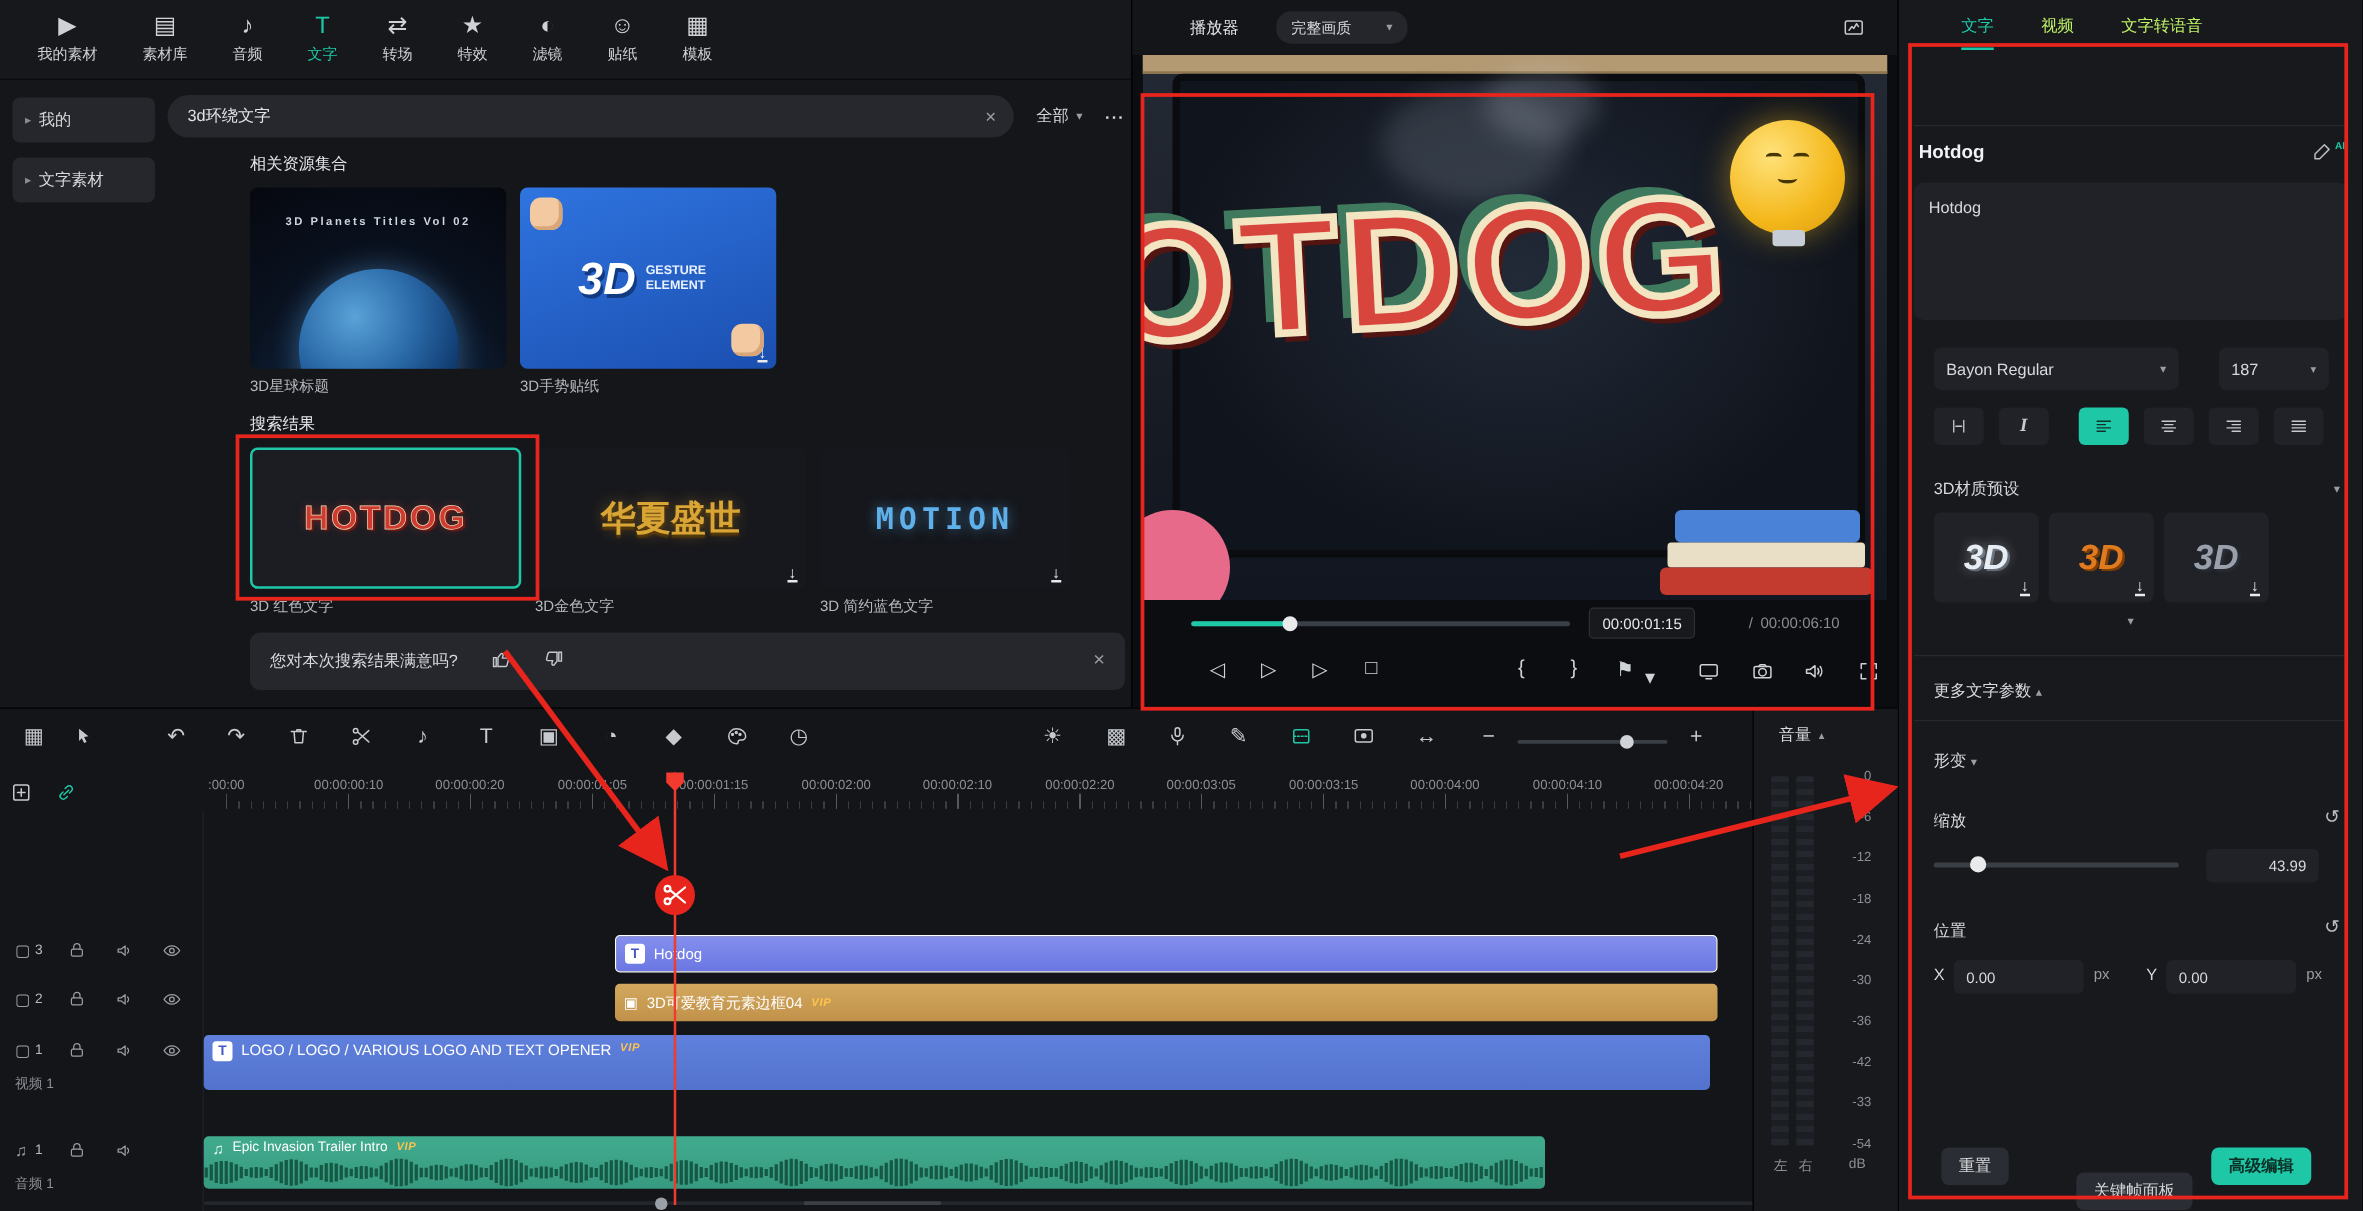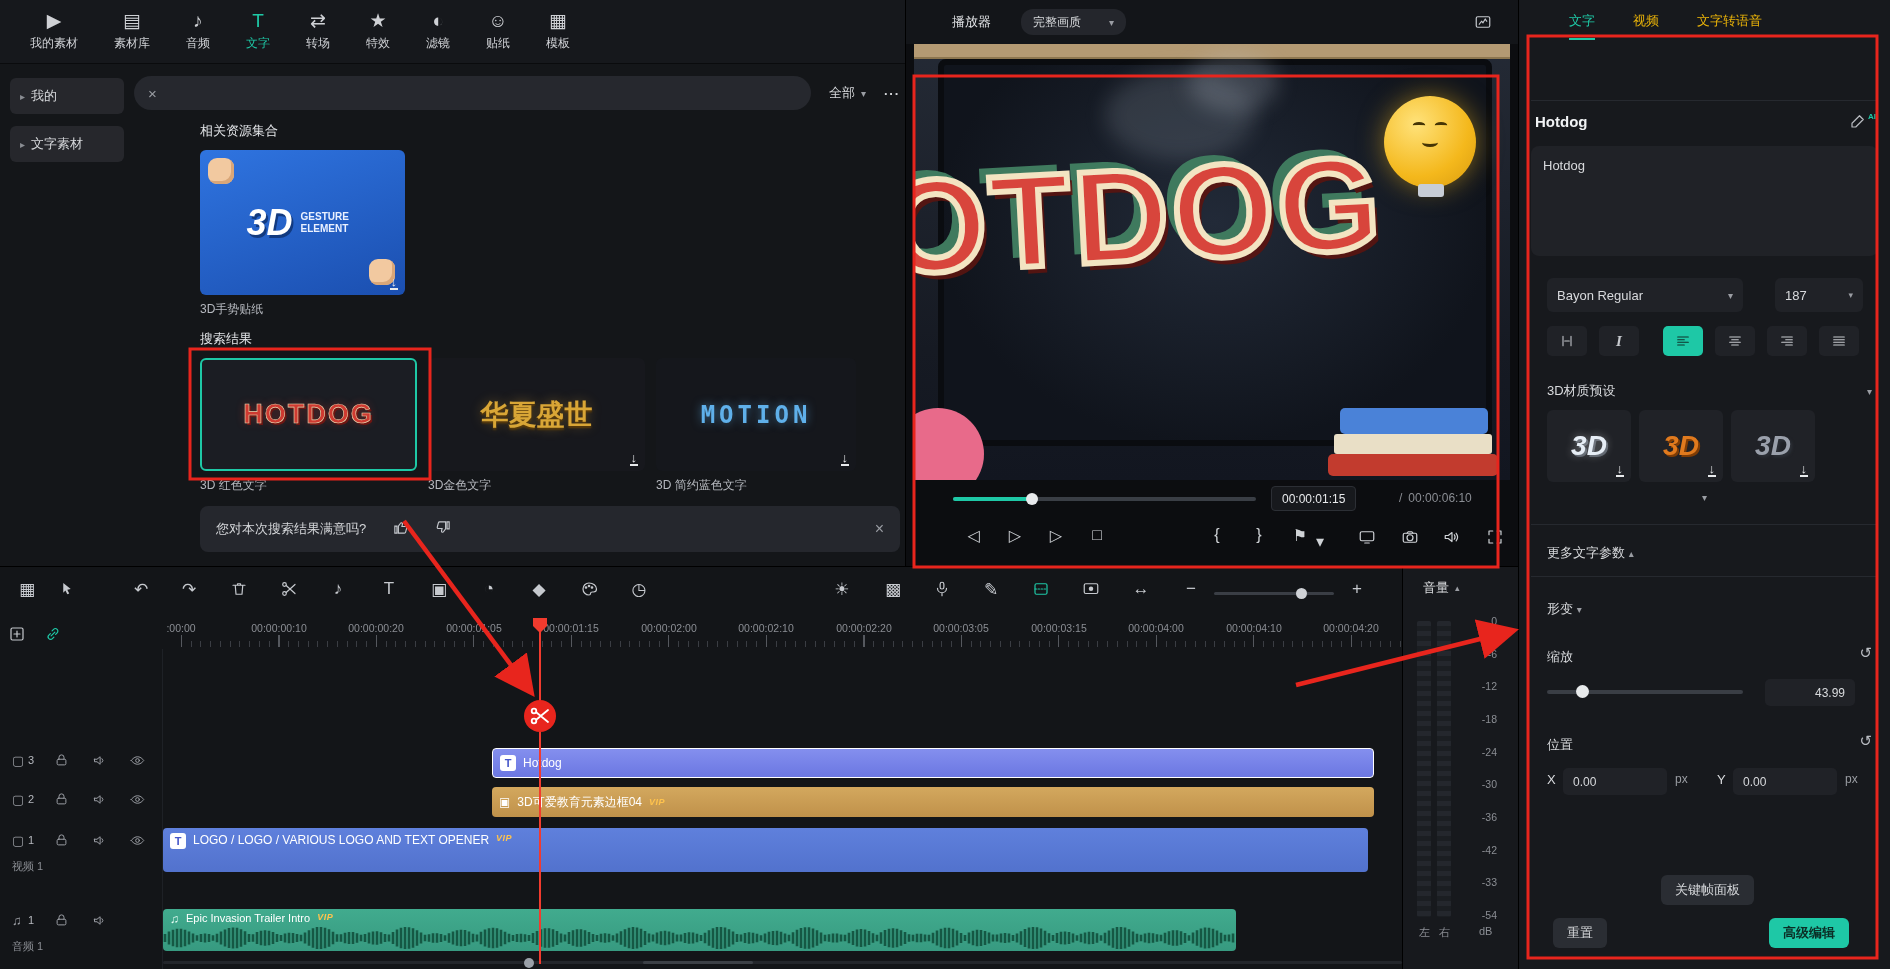--- a/index.html
+++ b/index.html
@@ -91,21 +91,21 @@
   .seek-dot{position:absolute;left:26%;top:-4px;width:12px;height:12px;margin-left:-6px;border-radius:50%;background:#e8eaec;}
   .time-pill{position:absolute;left:365px;top:486px;height:25px;background:#17191d;border:1px solid #2c2f35;border-radius:4px;padding:0 10px;display:flex;align-items:center;font-size:12px;color:#e8eaec;}
   .time-total{position:absolute;left:493px;top:491px;font-size:12px;color:#8a8d93;display:flex;gap:6px;}
   .transport{position:absolute;left:0;top:518px;right:0;height:40px;}
   .tpi{position:absolute;top:8px;width:22px;text-align:center;font-size:16px;color:#cfd2d6;cursor:pointer;}
   .tpi svg.ic{margin:2px auto 0;}
 
   
   .props{position:absolute;left:1518px;top:0;width:372px;height:969px;background:#17191d;border-left:1px solid #000;}
   .ptabs{position:absolute;left:50px;top:12px;display:flex;gap:38px;font-size:13px;}
-  .ptab{color:#eab308;cursor:pointer;padding-bottom:8px;}
+  .ptab{color:#bef264;cursor:pointer;padding-bottom:8px;}
   .ptab.active{color:#1ec8a6;border-bottom:2px solid #1ec8a6;}
   .subtabs{position:absolute;left:16px;right:14px;top:56px;display:flex;align-items:center;}
   .pill{background:#1d2b27;border:1px solid #245f52;color:#1ec8a6;border-radius:6px;padding:7px 16px;font-size:13px;cursor:pointer;}
   .subtab2{margin-left:28px;color:#cfd2d6;cursor:pointer;}
   .save-ic{margin-left:auto;color:#b9bcc2;cursor:pointer;}
   .pdiv{position:absolute;left:12px;right:12px;height:1px;background:#26292f;}
   .ptitle-row{position:absolute;left:16px;right:14px;top:112px;display:flex;align-items:center;}
   .ptitle{font-size:15px;font-weight:700;color:#f0f2f4;}
   .ai-edit{margin-left:auto;color:#b9bcc2;display:flex;align-items:flex-start;gap:1px;cursor:pointer;}
   .ai-edit .ai{font-size:8px;color:#1ec8a6;font-weight:700;}
@@ -235,32 +235,40 @@
           <span>我的</span>
         </div>
       <div class="side-item">
           <span class="chev">▸</span>
           <span>文字素材</span>
         </div>
     </div>
 
     <div class="search-row">
       <div class="search-box">
+        <input readonly="" value="3d环绕文字" style="">
         <span class="xbtn">×</span>
       </div>
       <div class="filter">
           <span>全部</span>
           <span class="chev">▾</span>
         </div>
       <div class="more-btn">···</div>
     </div>
 
     <div class="media-content">
       <div class="sec-title">相关资源集合</div>
       <div class="cards-row r1">
+        <div class="card">
+          <div class="thumb t-planet">
+            <span class="ptitle">3D Planets Titles Vol 02</span>
+            <span class="earth"></span>
+          </div>
+          <div class="card-label">3D星球标题</div>
+        </div>
         <div class="card">
           <div class="thumb t-gesture">
             <span class="hand h1"></span>
             <span class="big3d">3D</span>
             <span class="gsmall">GESTURE ELEMENT</span>
             <span class="hand h2"></span>
             <span class="dl">↓</span>
           </div>
           <div class="card-label">3D手势贴纸</div>
         </div>
@@ -482,21 +490,21 @@
     <div class="prow-label" style="top:736px">位置</div>
     <span class="reset-ic" style="top:732px">↺</span>
     <span class="prow-label" style="top:772px;left:28px">X</span>
     <div class="val-box" style="left:44px;top:768px;width:104px;justify-content:flex-start">0.00</div>
     <span class="unit" style="left:156px;top:772px">px</span>
     <span class="prow-label" style="top:772px;left:198px">Y</span>
     <div class="val-box" style="left:214px;top:768px;width:104px;justify-content:flex-start">0.00</div>
     <span class="unit" style="left:326px;top:772px">px</span>
 
     <div class="pbtn" style="left:34px;top:918px">重置</div>
-    <div class="pbtn" style="left:142px;top:875px">关键帧面板</div>
+    <div class="pbtn" style="left:142px;top:938px">关键帧面板</div>
     <div class="pbtn accent" style="left:250px;top:918px">高级编辑</div>
   </div>
 
   <div class="timeline">
 
     <span class="tbi" style="left:14px">▦</span>
     <span class="tbi" style="left:54px">
         <svg class="ic" viewBox="0 0 24 24">
           <path d="M7 4l10 8-4.6.9L15 18l-2.6 1.1-2.5-5L7 17V4z" fill="currentColor" stroke="none"></path>
         </svg>

